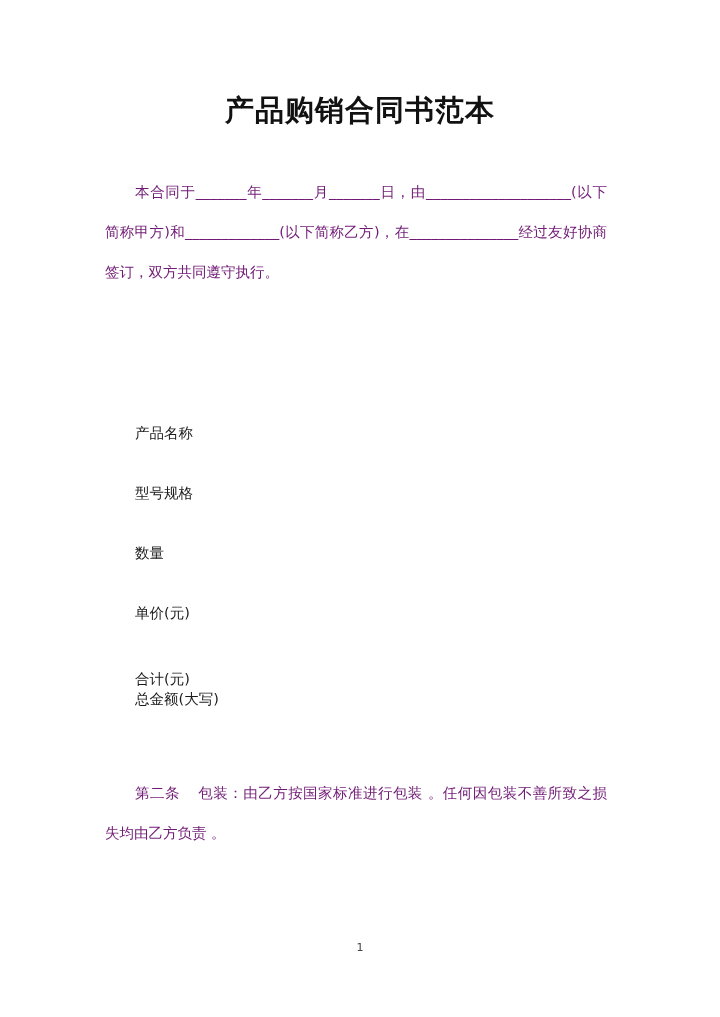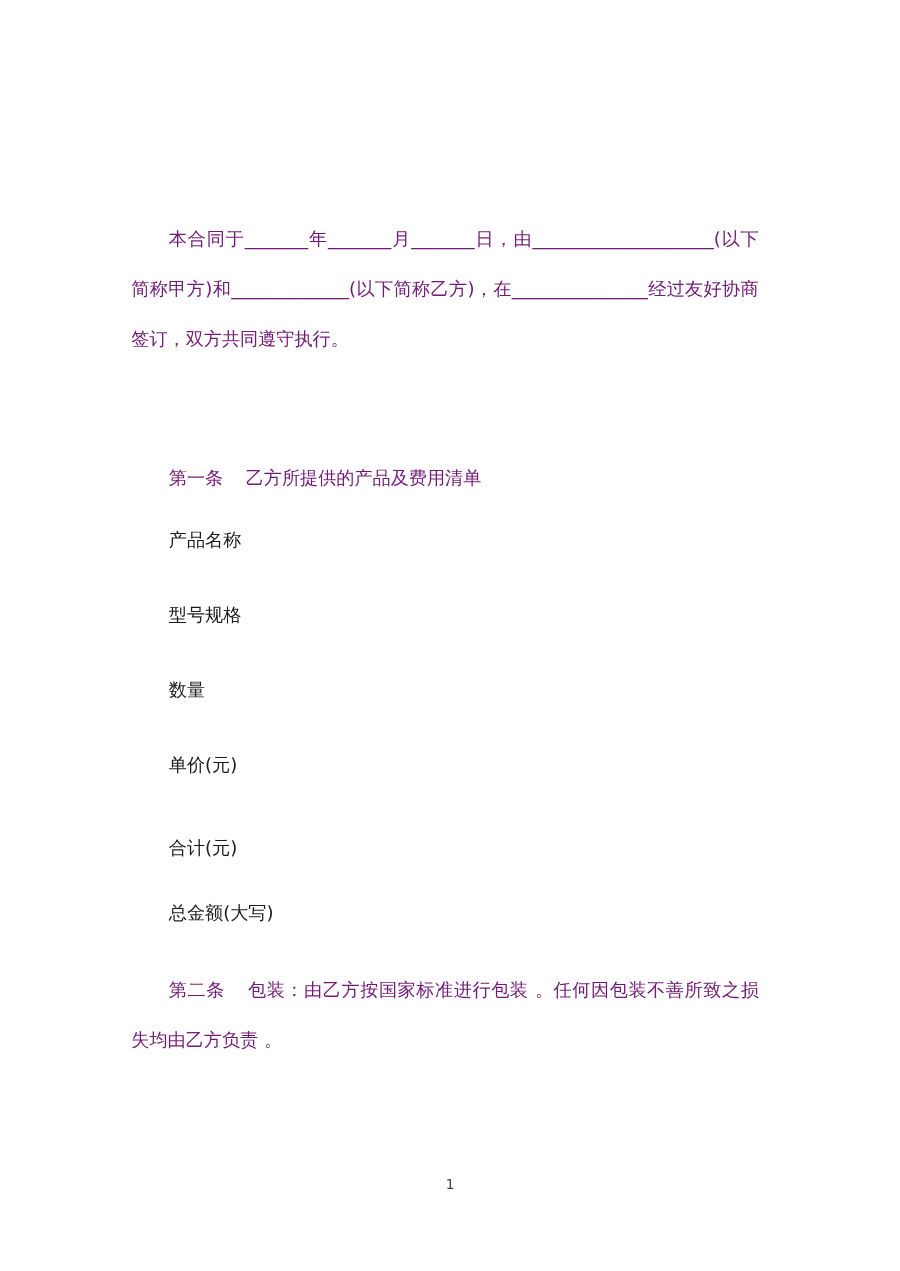--- a/index.html
+++ b/index.html
@@ -71,48 +71,46 @@
     font-size: 14.5px;
     color: #1b1b1b;
     line-height: 20px;
     text-indent: 30px;
   }
   #item-0 { top: 423px; }
   #item-1 { top: 483px; }
   #item-2 { top: 543px; }
   #item-3 { top: 603px; }
   #item-4 { top: 669px; }
-  #item-5 { top: 721px; }
+  #item-5 { top: 689px; }
   #clause-two-paragraph {
     top: 773px;
   }
   .page-number {
     position: absolute;
     top: 941px;
     left: 0;
     width: 720px;
     text-align: center;
     font-family: "DejaVu Sans", "Liberation Sans", sans-serif;
     font-size: 11px;
     color: #444444;
   }
 </style>
 </head>
 <body>
 
 <div class="page">
 
+  <div class="doc-title">产品购销合同书范本</div>
 
   <div class="body-block" id="intro-paragraph">
     <p class="para indent">本合同于_______年_______月_______日，由____________________(以下简称甲方)和_____________(以下简称乙方)，在_______________经过友好协商签订，双方共同遵守执行。</p>
   </div>
 
-  <div class="body-block" id="clause-one-heading">
-    <p class="para indent"><span>第一条</span><span class="clause-gap"></span><span>乙方所提供的产品及费用清单</span></p>
-  </div>
 
   <div class="list-item" id="item-1">
     <span>型号规格</span>
   </div>
   <div class="list-item" id="item-0">
     <span>产品名称</span>
   </div>
   <div class="list-item" id="item-3">
     <span>单价(元)</span>
   </div>

